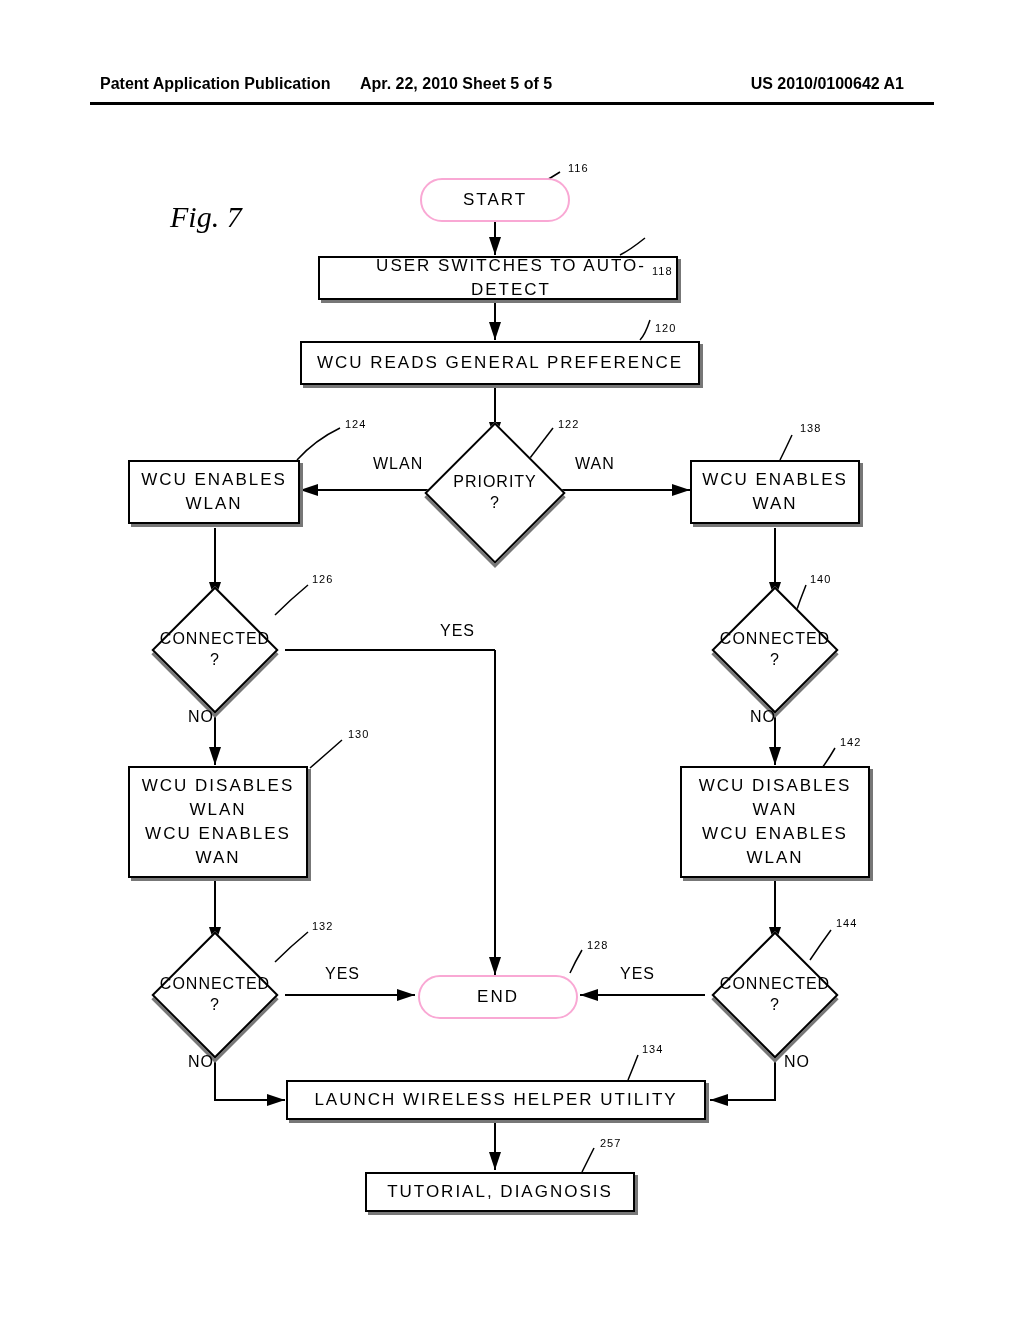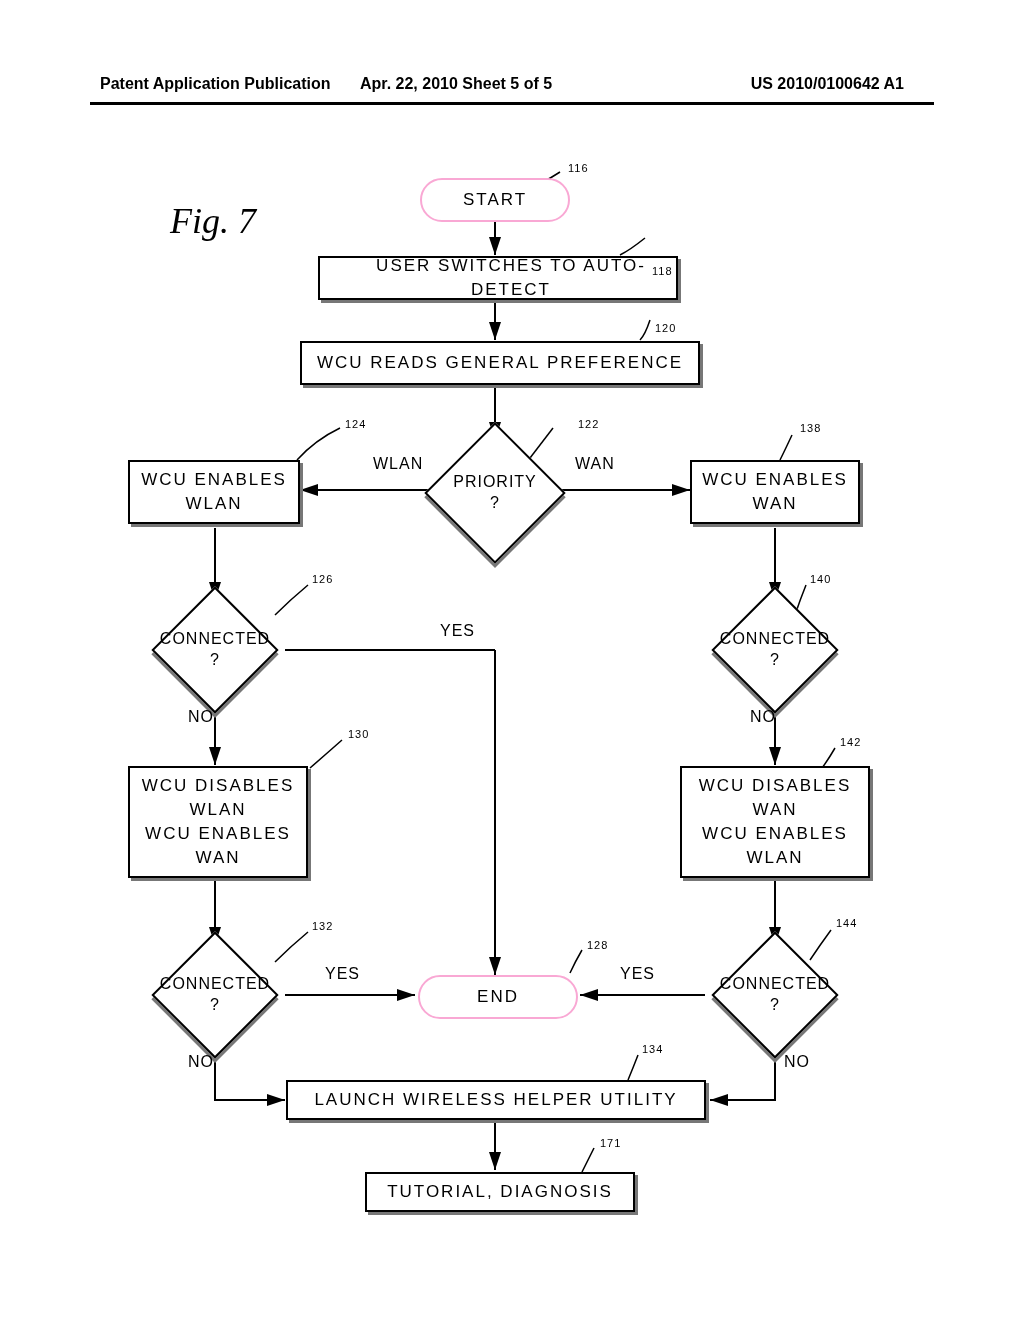--- a/index.html
+++ b/index.html
@@ -85,21 +85,21 @@
       text-align: center;
       font-size: 16px;
       letter-spacing: 1px;
       line-height: 1.3;
       z-index: 2;
     }
     .fig-label {
       position: absolute;
       font-family: 'Times New Roman', serif;
       font-style: italic;
-      font-size: 36px;
+      font-size: 30px;
     }
     .ref-num {
       position: absolute;
       font-size: 11px;
       letter-spacing: 1px;
     }
     .edge-label {
       position: absolute;
       font-size: 16px;
       letter-spacing: 1px;
@@ -193,21 +193,21 @@
     <div class="ref-num" style="left:562px; top:66px;margin-top:39px;">118</div>
 
     <div class="node process" style="left:210px; top:181px; width:400px; height:44px;">WCU READS GENERAL PREFERENCE</div>
     <div class="ref-num" style="left:565px; top:162px;">120</div>
 
     <div class="decision-wrap" style="left:355px; top:283px; width:100px; height:100px;">
       <div class="decision-shape"></div>
       <div class="decision-text" style="white-space:pre;">PRIORITY
 ?</div>
     </div>
-    <div class="ref-num" style="left:488px; top:258px;">122</div>
+    <div class="ref-num" style="left:468px; top:258px;">122</div>
     <div class="edge-label" style="left:283px; top:295px;">WLAN</div>
     <div class="edge-label" style="left:485px; top:295px;">WAN</div>
 
     <div class="node process" style="left:38px; top:300px; width:172px; height:64px; white-space:pre;">WCU ENABLES
 WLAN</div>
     <div class="ref-num" style="left:255px; top:258px;">124</div>
 
     <div class="node process" style="left:600px; top:300px; width:170px; height:64px; white-space:pre;">WCU ENABLES
 WAN</div>
     <div class="ref-num" style="left:710px; top:262px;">138</div>
@@ -259,15 +259,15 @@
 ?</div>
     </div>
     <div class="ref-num" style="left:746px; top:757px;">144</div>
     <div class="edge-label" style="left:530px; top:805px;">YES</div>
     <div class="edge-label" style="left:694px; top:893px;">NO</div>
 
     <div class="node process" style="left:196px; top:920px; width:420px; height:40px;">LAUNCH WIRELESS HELPER UTILITY</div>
     <div class="ref-num" style="left:552px; top:883px;text-align:right;">134</div>
 
     <div class="node process" style="left:275px; top:1012px; width:270px; height:40px;">TUTORIAL, DIAGNOSIS</div>
-    <div class="ref-num" style="left:510px; top:977px;">171</div>
+    <div class="ref-num" style="left:510px; top:977px;">257</div>
   </div>
 </div>
 
 </body></html>

